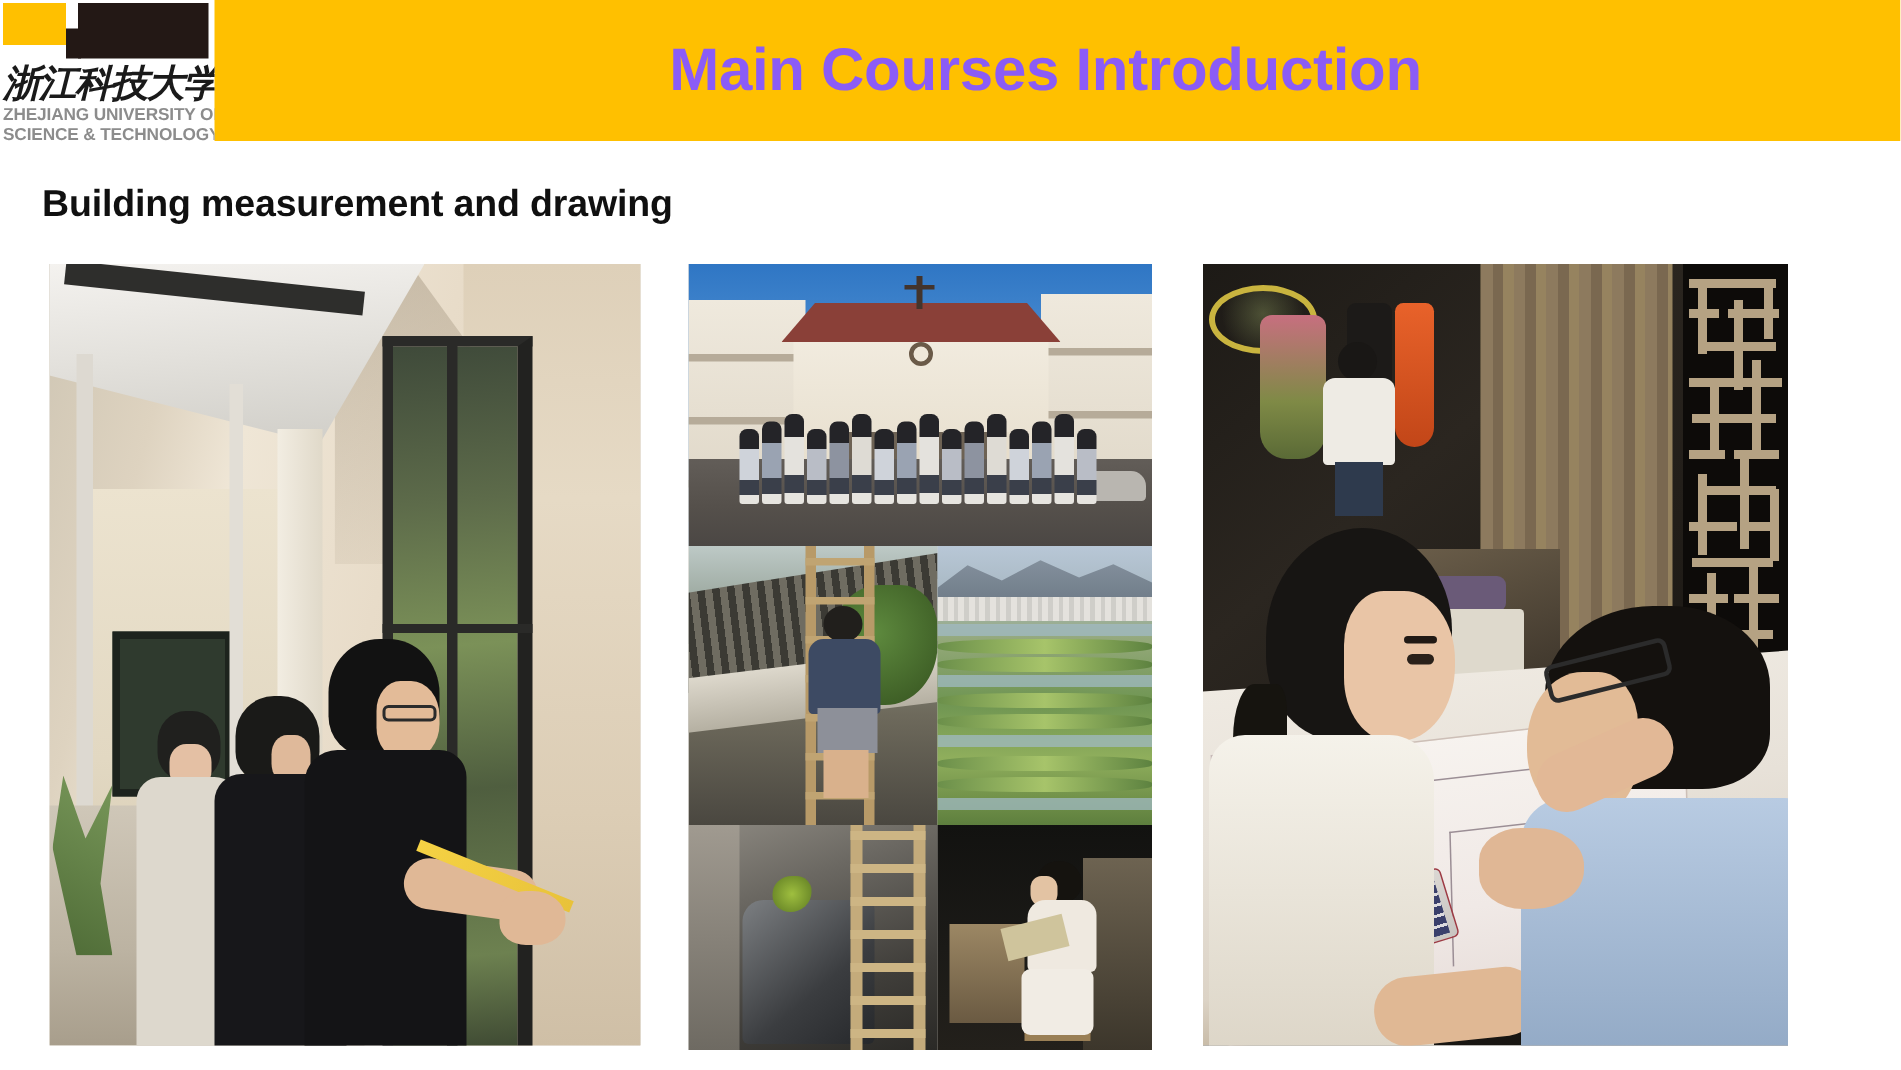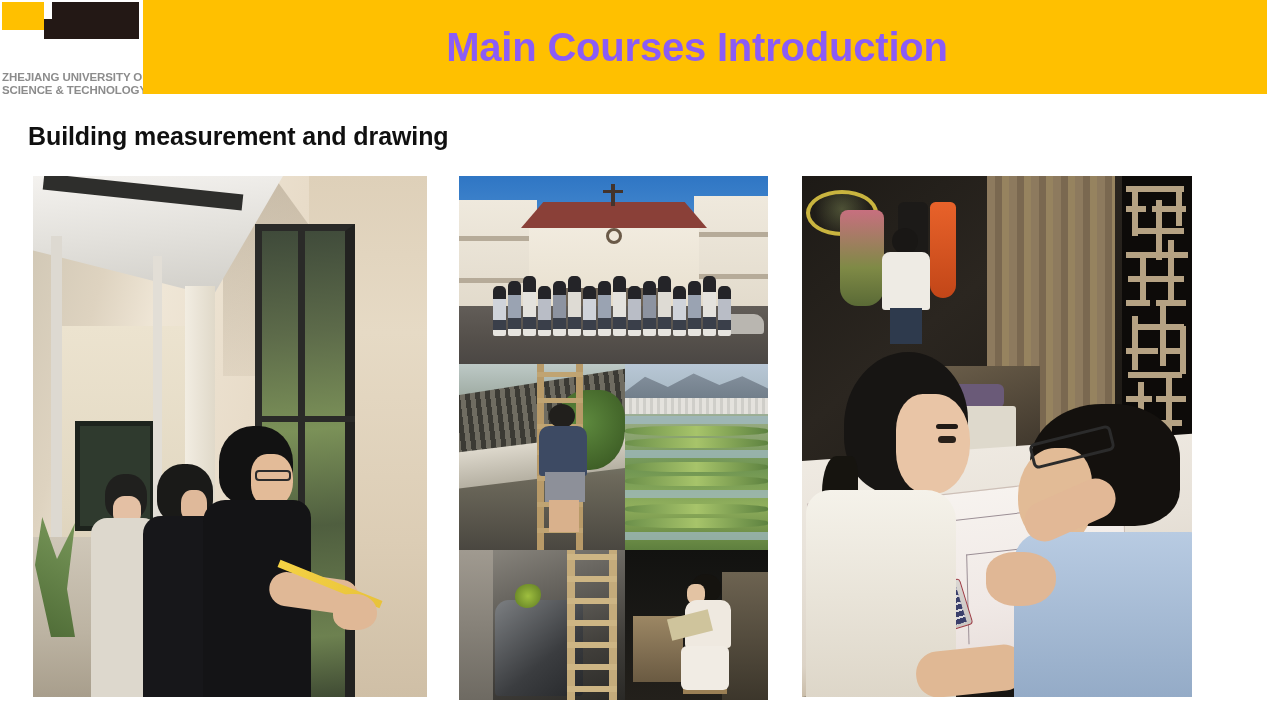--- a/index.html
+++ b/index.html
@@ -470,20 +470,21 @@
 <div class="header-bar"></div>
 
 <div class="header-title">Main Courses Introduction</div>
 
 <div class="logo-block">
   <div class="logo-marks">
     <div class="logo-sq-yellow"></div>
     <div class="logo-sq-dark"></div>
     <div class="logo-sq-dark-notch"></div>
   </div>
+  <div class="logo-cn">浙江科技大学</div>
   <div class="logo-en">ZHEJIANG UNIVERSITY OF</div>
   <div class="logo-en" style="top:84px;">SCIENCE &amp; TECHNOLOGY</div>
 </div>
 
 <div class="subtitle">Building measurement and drawing</div>
 
 <div class="photo photo-1">
   <div class="p1-sky"></div>
   <div class="p1-bg-building"></div>
   <div class="p1-bg-win"></div>

